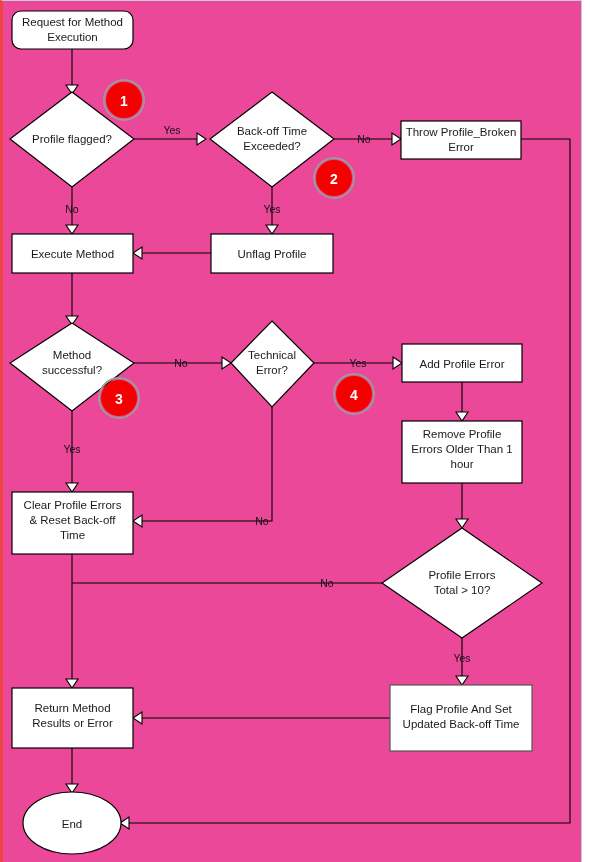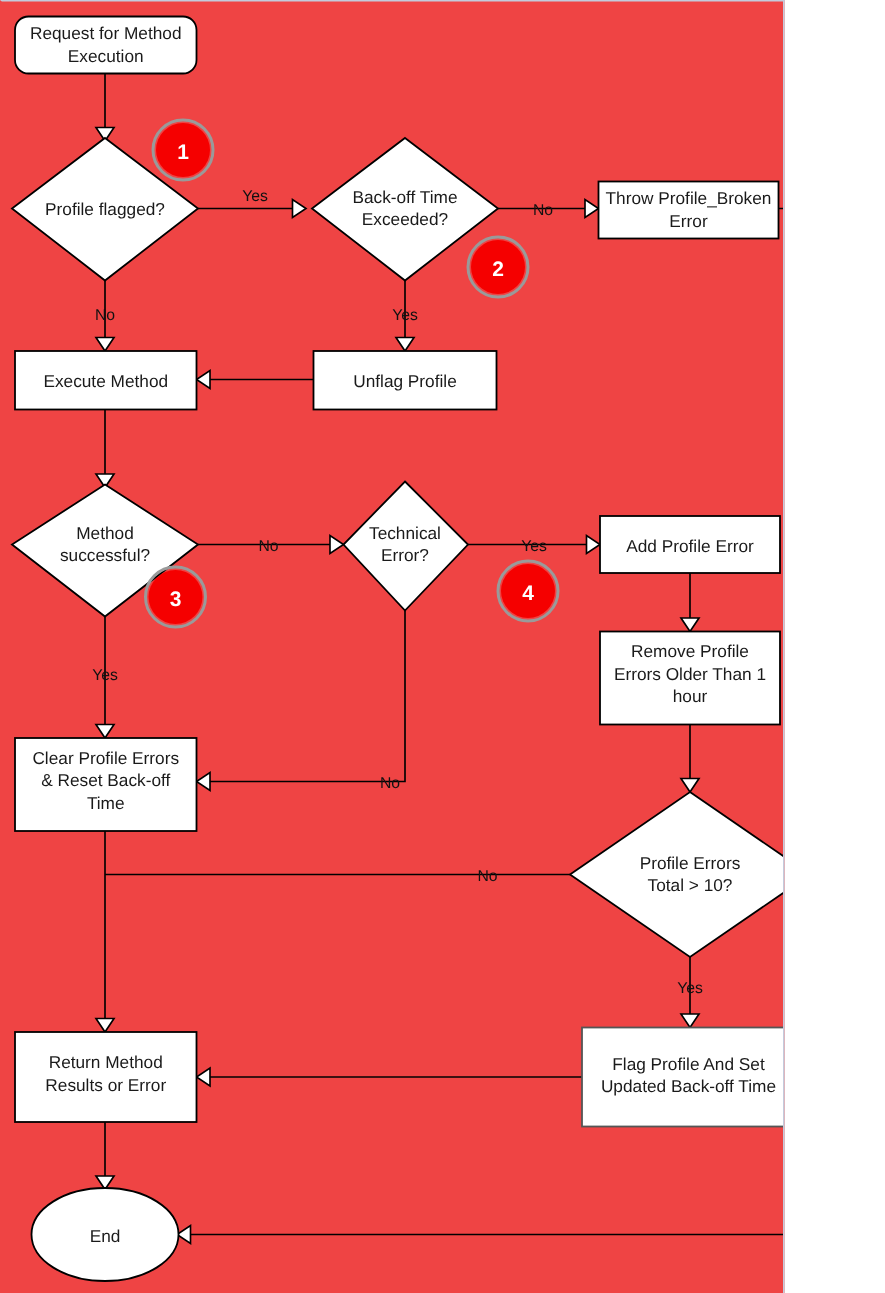--- a/index.html
+++ b/index.html
@@ -6,26 +6,26 @@
   html, body {
     margin: 0;
     padding: 0;
     background: #ffffff;
   }
   body {
     font-family: "Liberation Sans", sans-serif;
   }
   #canvas {
     position: relative;
-    width: 523px;
+    width: 582px;
     height: 862px;
-    background: #ef4444;
+    background: #ec4899;
     border-top: 1px solid #c3cbdc;
     border-right: 1px solid #c3cbdc;
-    border-left: 1px solid #ef4444;
+    border-left: 3px solid #ef4444;
     box-sizing: border-box;
     overflow: hidden;
   }
   #flow-svg {
     position: absolute;
     left: 0;
     top: 0;
   }
   .node-text {
     font-family: "Liberation Sans", sans-serif;

